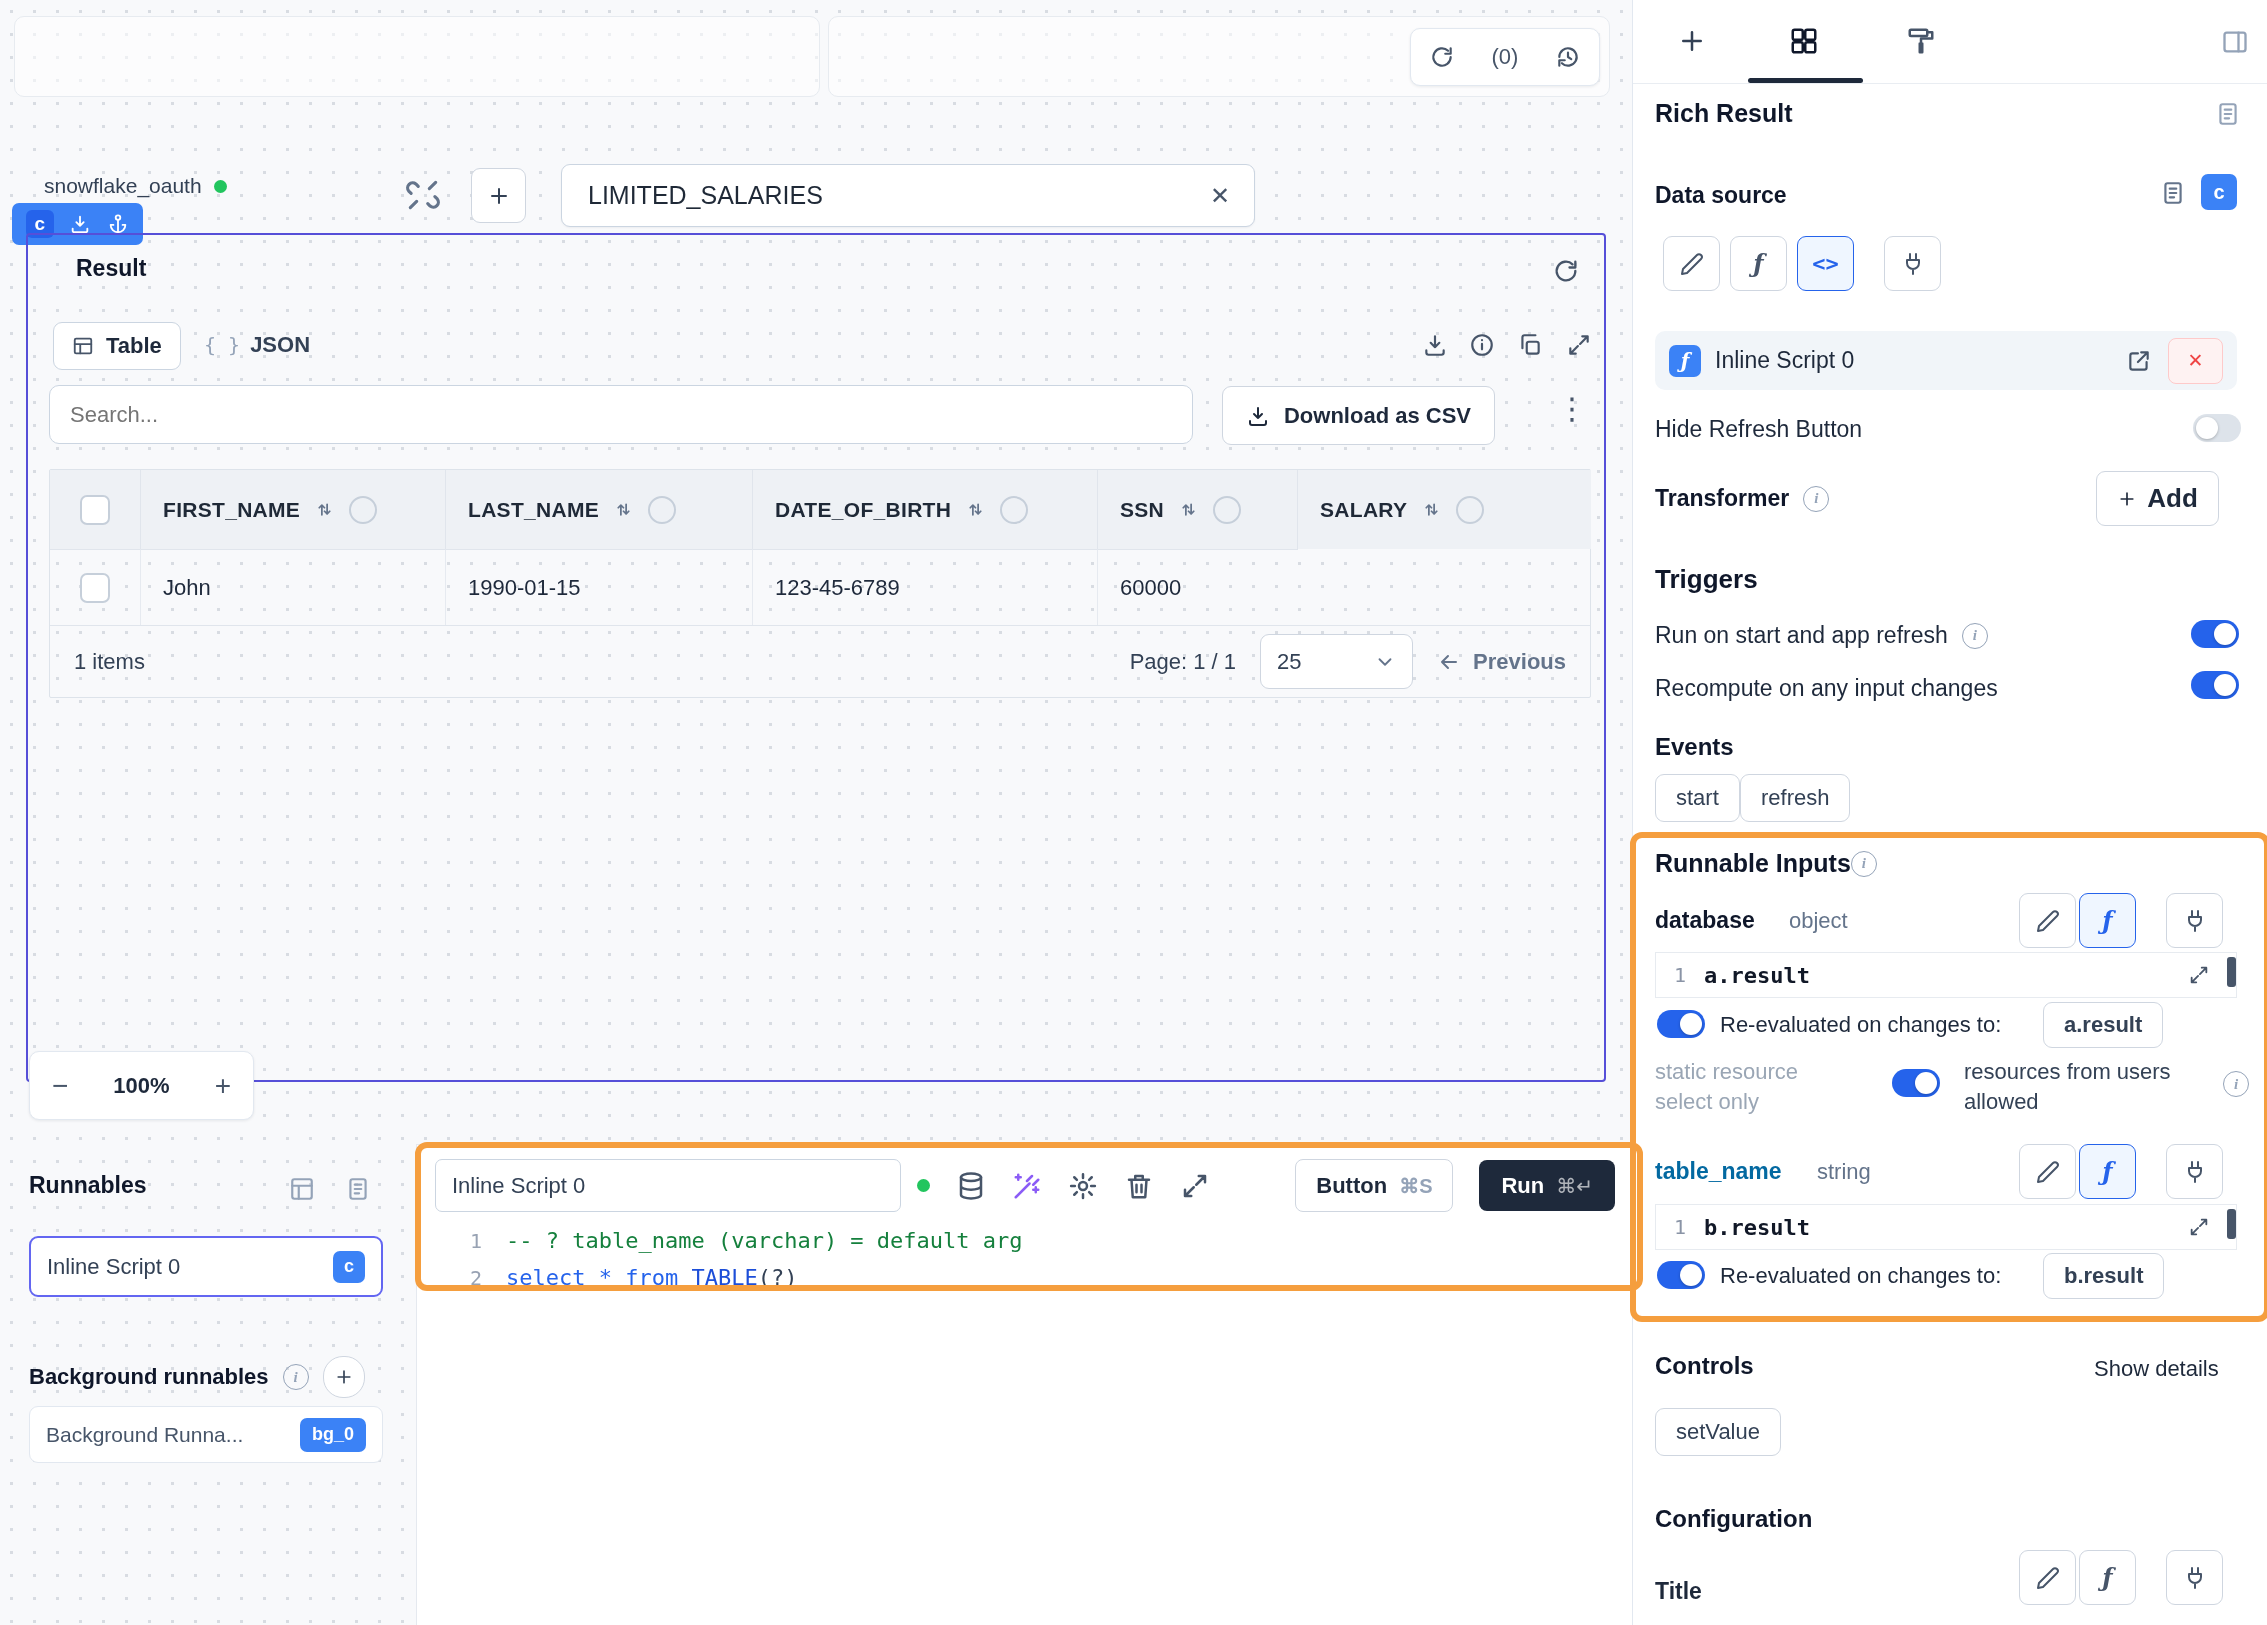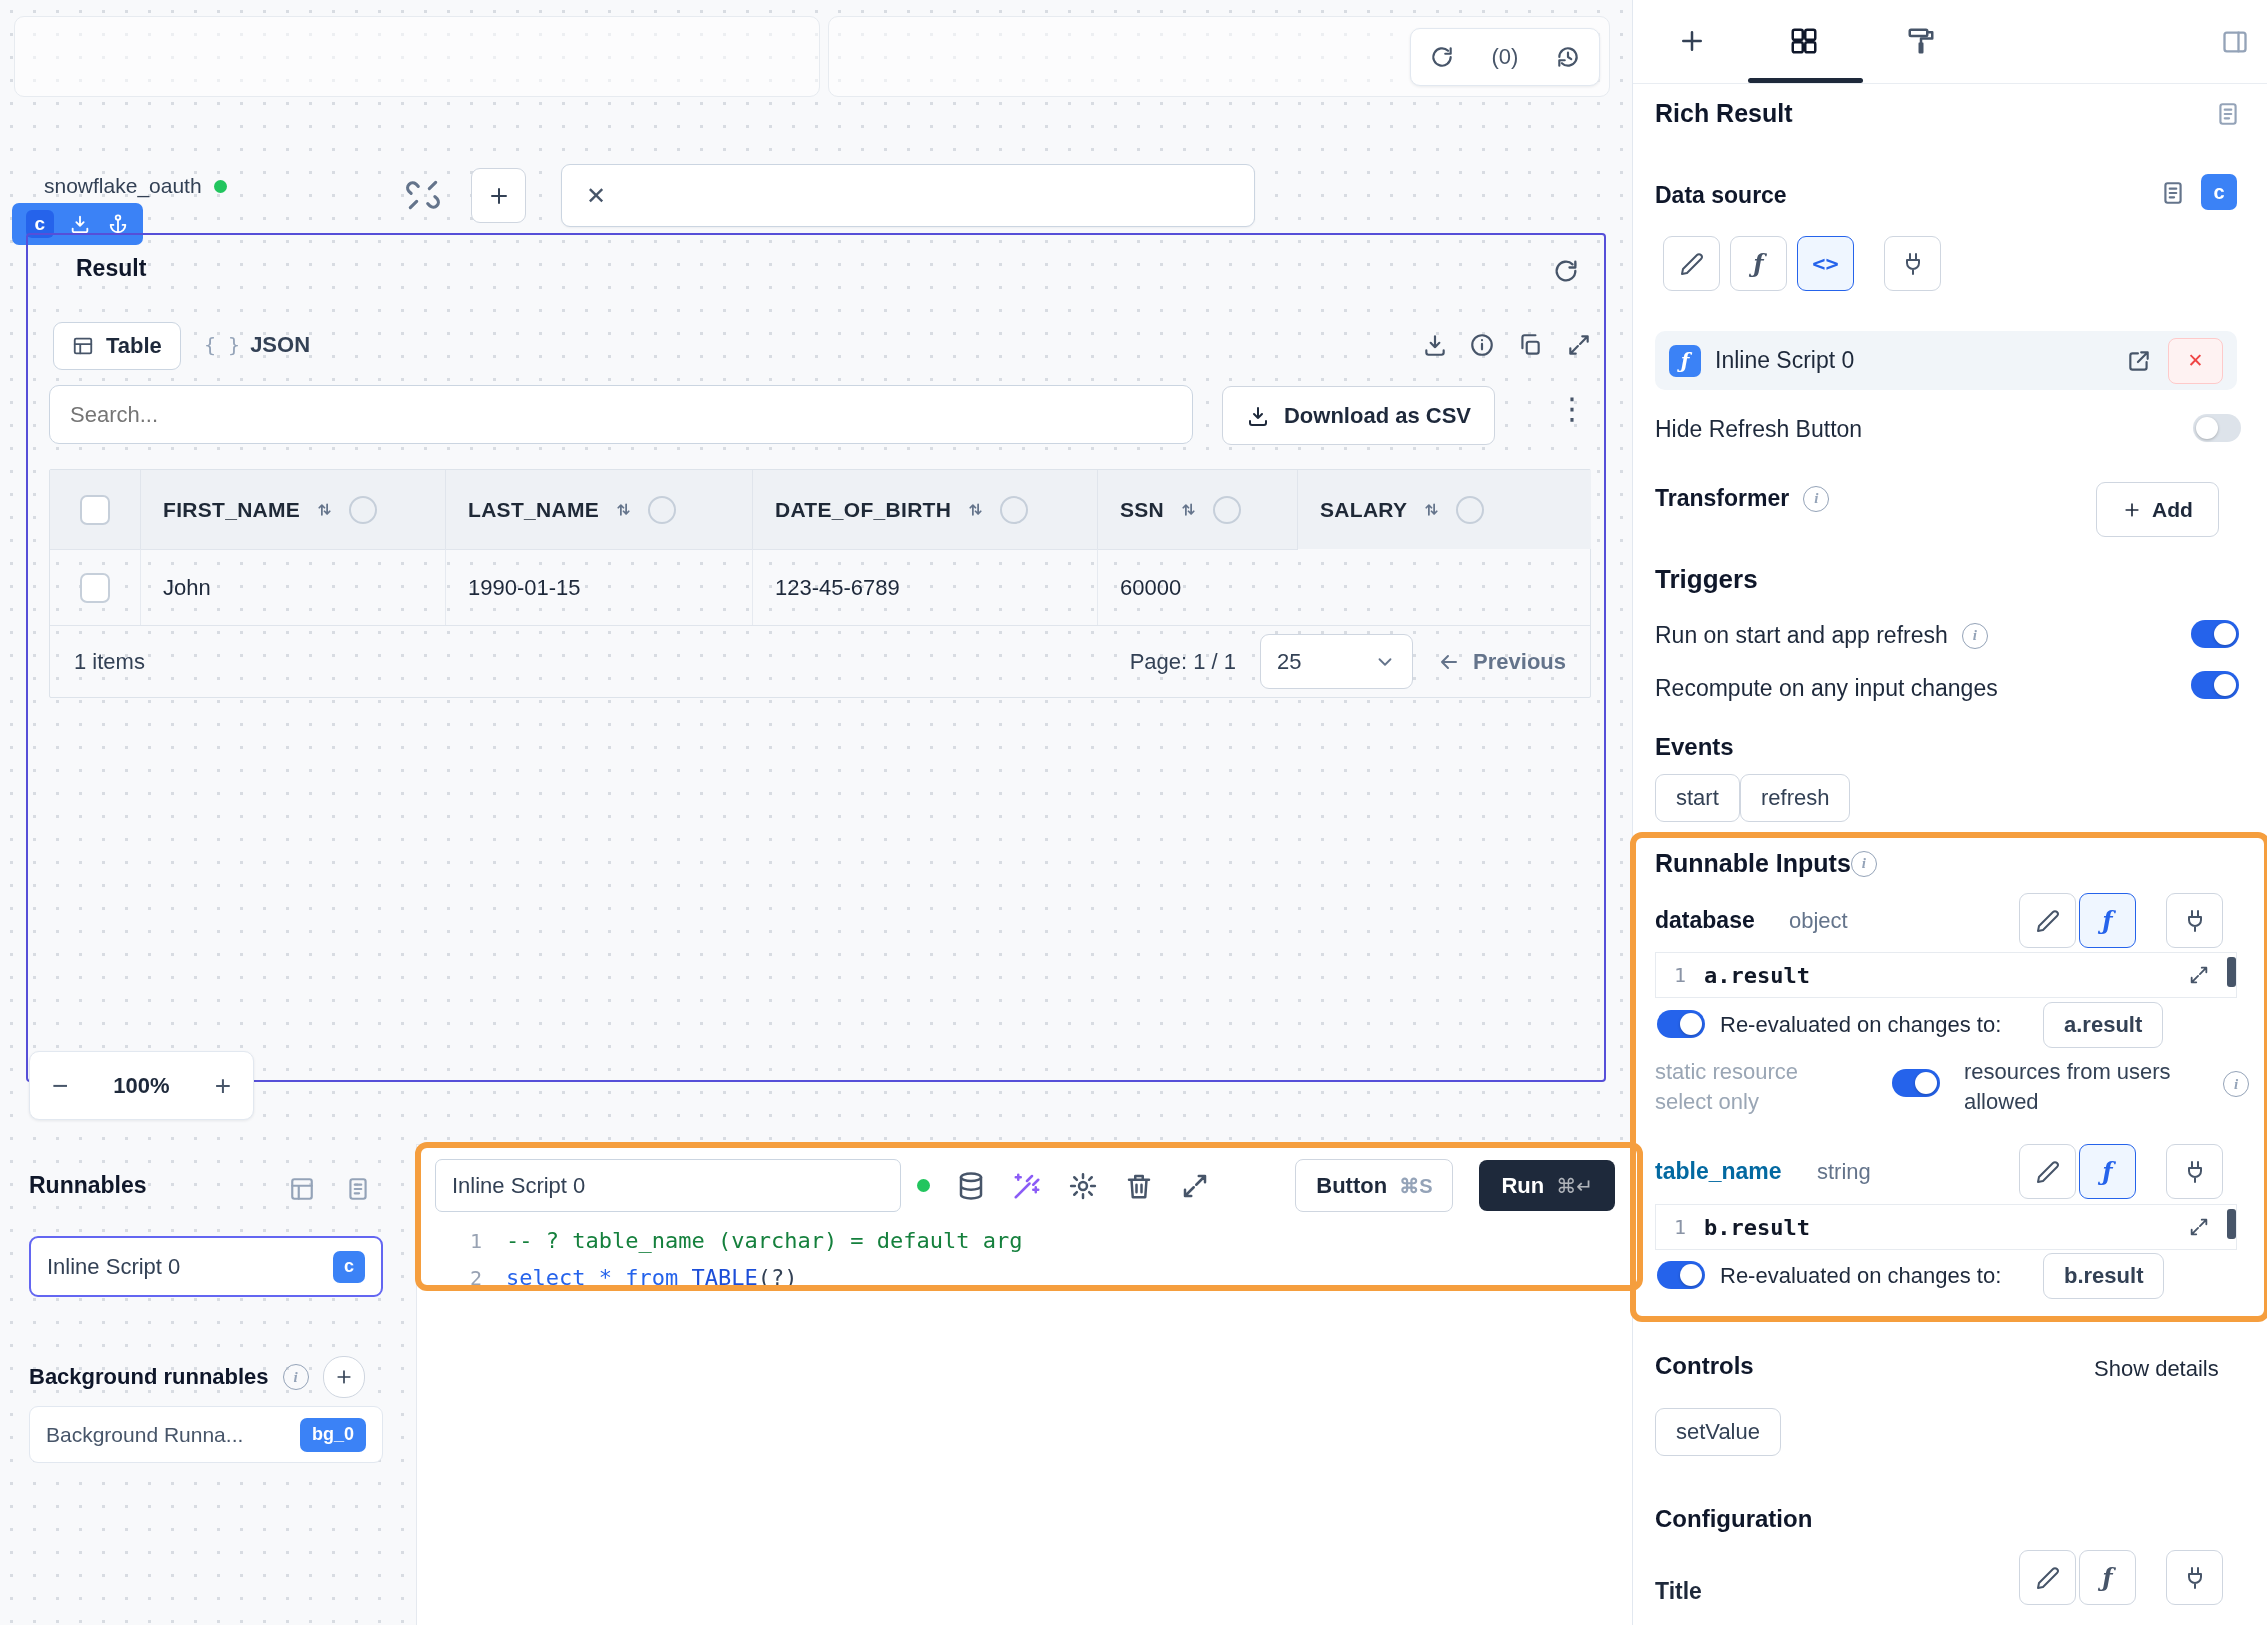--- a/index.html
+++ b/index.html
@@ -197,20 +197,21 @@
         <use href="#i-unlink"></use>
       </svg>
 
     <div class="btn" style="position:absolute;left:471px;top:168px;width:53px;height:53px;">
       <svg class="ico" style="width:24px;height:24px;" viewBox="0 0 24 24" width="24" height="24">
           <use href="#i-plus"></use>
         </svg>
     </div>
 
     <div class="sel-input">
+      <input value="LIMITED_SALARIES" style="">
       <span style="font-size:24px;color:#475569;cursor:pointer;">✕</span>
     </div>
 
     <div id="result">
       <span style="position:absolute;left:25px;top:20px;font-size:23px;font-weight:700;color:#0f172a;margin-left:23px;">Result</span>
       <svg class="ico" style="position:absolute;right:24px;top:22px;width:28px;height:28px;color:#475569;" viewBox="0 0 28 28" width="28" height="28">
           <use href="#i-refresh"></use>
         </svg>
 
       <div class="tab-pill" style="left:25px;top:87px;">
@@ -452,21 +453,21 @@
 
     <span style="position:absolute;left:22px;top:416px;font-size:23px;color:#1e293b;">Hide Refresh Button</span>
     <div class="tg off" style="left:560px;top:414px;">
         <i></i>
       </div>
 
     <div class="flex" style="position:absolute;left:22px;top:485px;gap:14px;">
       <span class="sb-title" style="font-size:23px;">Transformer</span>
       <span class="info-i">i</span>
     </div>
-    <div class="btn" style="position:absolute;left:463px;top:482px;width:121px;height:53px;gap:10px;font-size:21px;font-weight:600;color:#1e293b;">
+    <div class="btn" style="position:absolute;left:463px;top:471px;width:121px;height:53px;gap:10px;font-size:26px;font-weight:600;color:#1e293b;">
       <svg class="ico" style="width:20px;height:20px;" viewBox="0 0 20 20" width="20" height="20">
           <use href="#i-plus"></use>
         </svg>
       <span>Add</span>
     </div>
 
     <span class="sb-title" style="position:absolute;left:22px;top:564px;font-size:26px;">Triggers</span>
 
     <div class="flex" style="position:absolute;left:22px;top:622px;gap:14px;">
       <span style="font-size:23px;color:#1e293b;">Run on start and app refresh</span>

